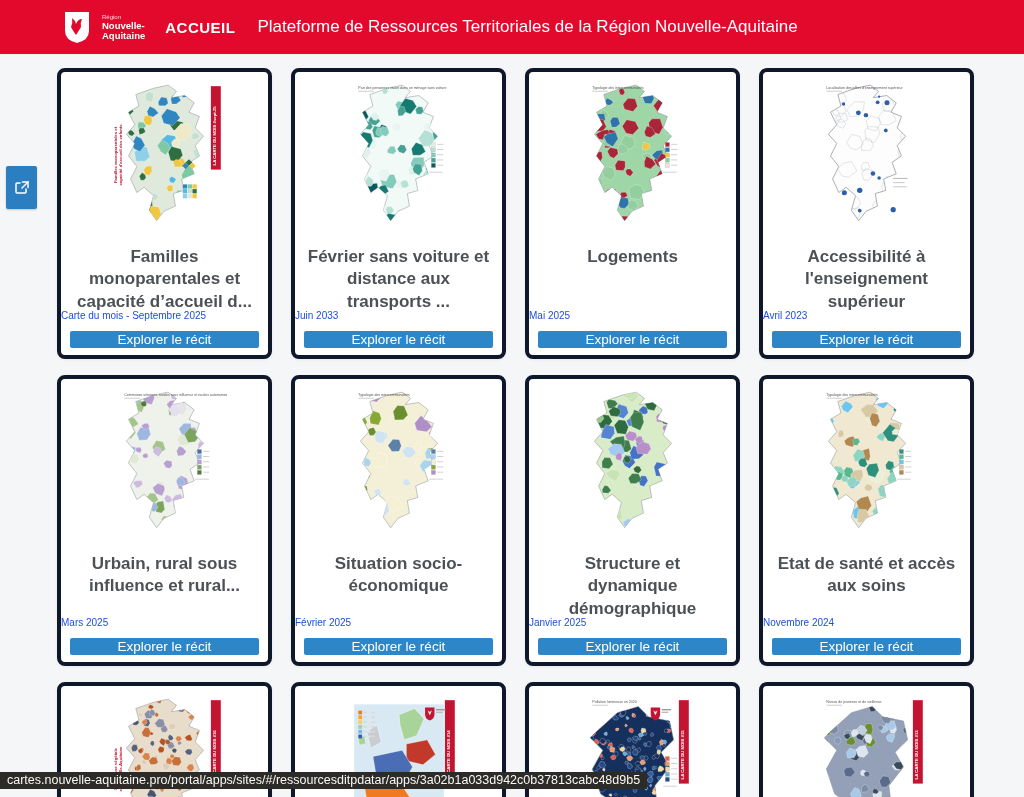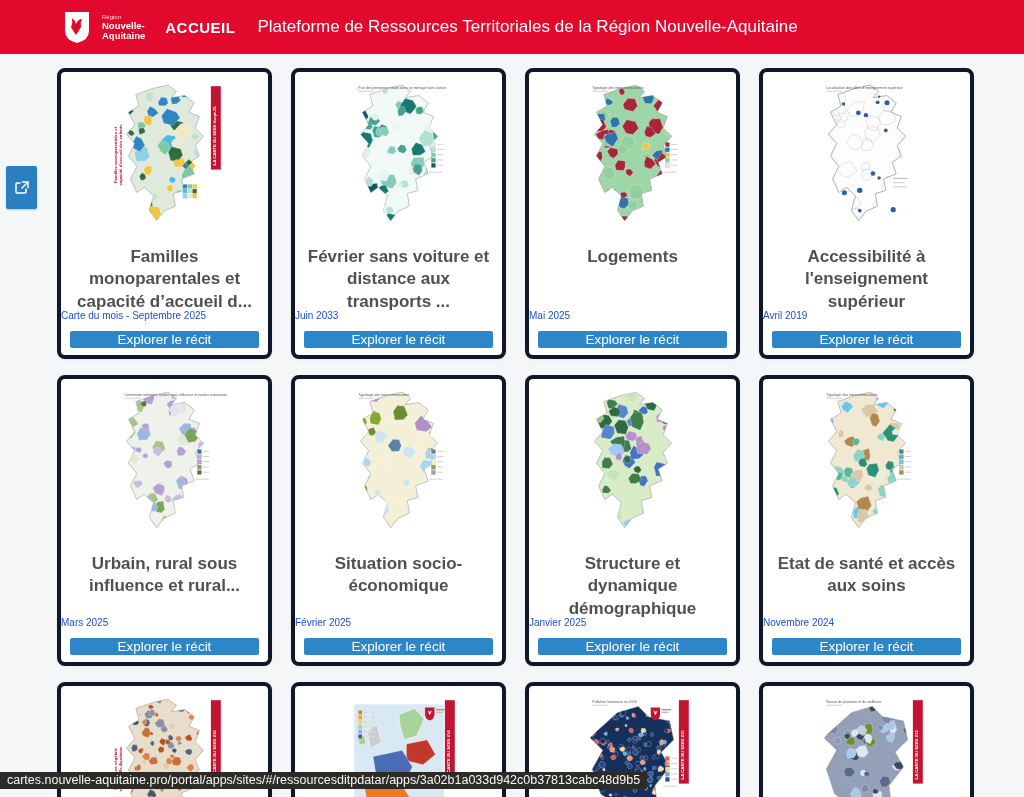--- a/index.html
+++ b/index.html
@@ -382,21 +382,21 @@
           <circle cx="32.5" cy="21.1" r="1.6" fill="#2d5fa8"></circle>
           <circle cx="74.2" cy="20.0" r="2.4" fill="#2d5fa8"></circle>
           <rect x="80" y="92" width="14" height="1" fill="#bbb"></rect>
           <rect x="80" y="96" width="11" height="1" fill="#ccc"></rect>
           <rect x="80" y="100" width="13" height="1" fill="#ccc"></rect>
           <text x="16" y="6.5" font-size="3.4" fill="#555">Localisation des pôles d'enseignement supérieur</text>
           <rect x="16" y="8.4" width="15" height=".8" fill="#c5c5c5"></rect>
         </svg>
       </div>
     <h3 class="title">Accessibilité à l'enseignement supérieur</h3>
-    <div class="date">Avril 2019</div>
+    <div class="date">Avril 2023</div>
     <button class="explore">Explorer le récit</button>
   </article>
 
   <article class="card">
     <div class="thumb">
         <svg width="152" height="146" viewBox="0 0 110 140">
           <clipPath id="cl4">
             <polygon points="44,6 58,3 66,9 61,15 74,13 83,20 78,29 88,33 84,44 92,52 84,61 88,71 79,77 83,88 71,93 73,104 63,107 65,119 54,124 47,133 40,123 44,109 35,101 28,106 22,93 28,81 20,71 26,59 18,50 26,41 20,29 30,23 27,12"></polygon>
           </clipPath>
         <polygon points="44,6 58,3 66,9 61,15 74,13 83,20 78,29 88,33 84,44 92,52 84,61 88,71 79,77 83,88 71,93 73,104 63,107 65,119 54,124 47,133 40,123 44,109 35,101 28,106 22,93 28,81 20,71 26,59 18,50 26,41 20,29 30,23 27,12" fill="#eef2ea" stroke="#8a9096" stroke-width=".5"></polygon>

